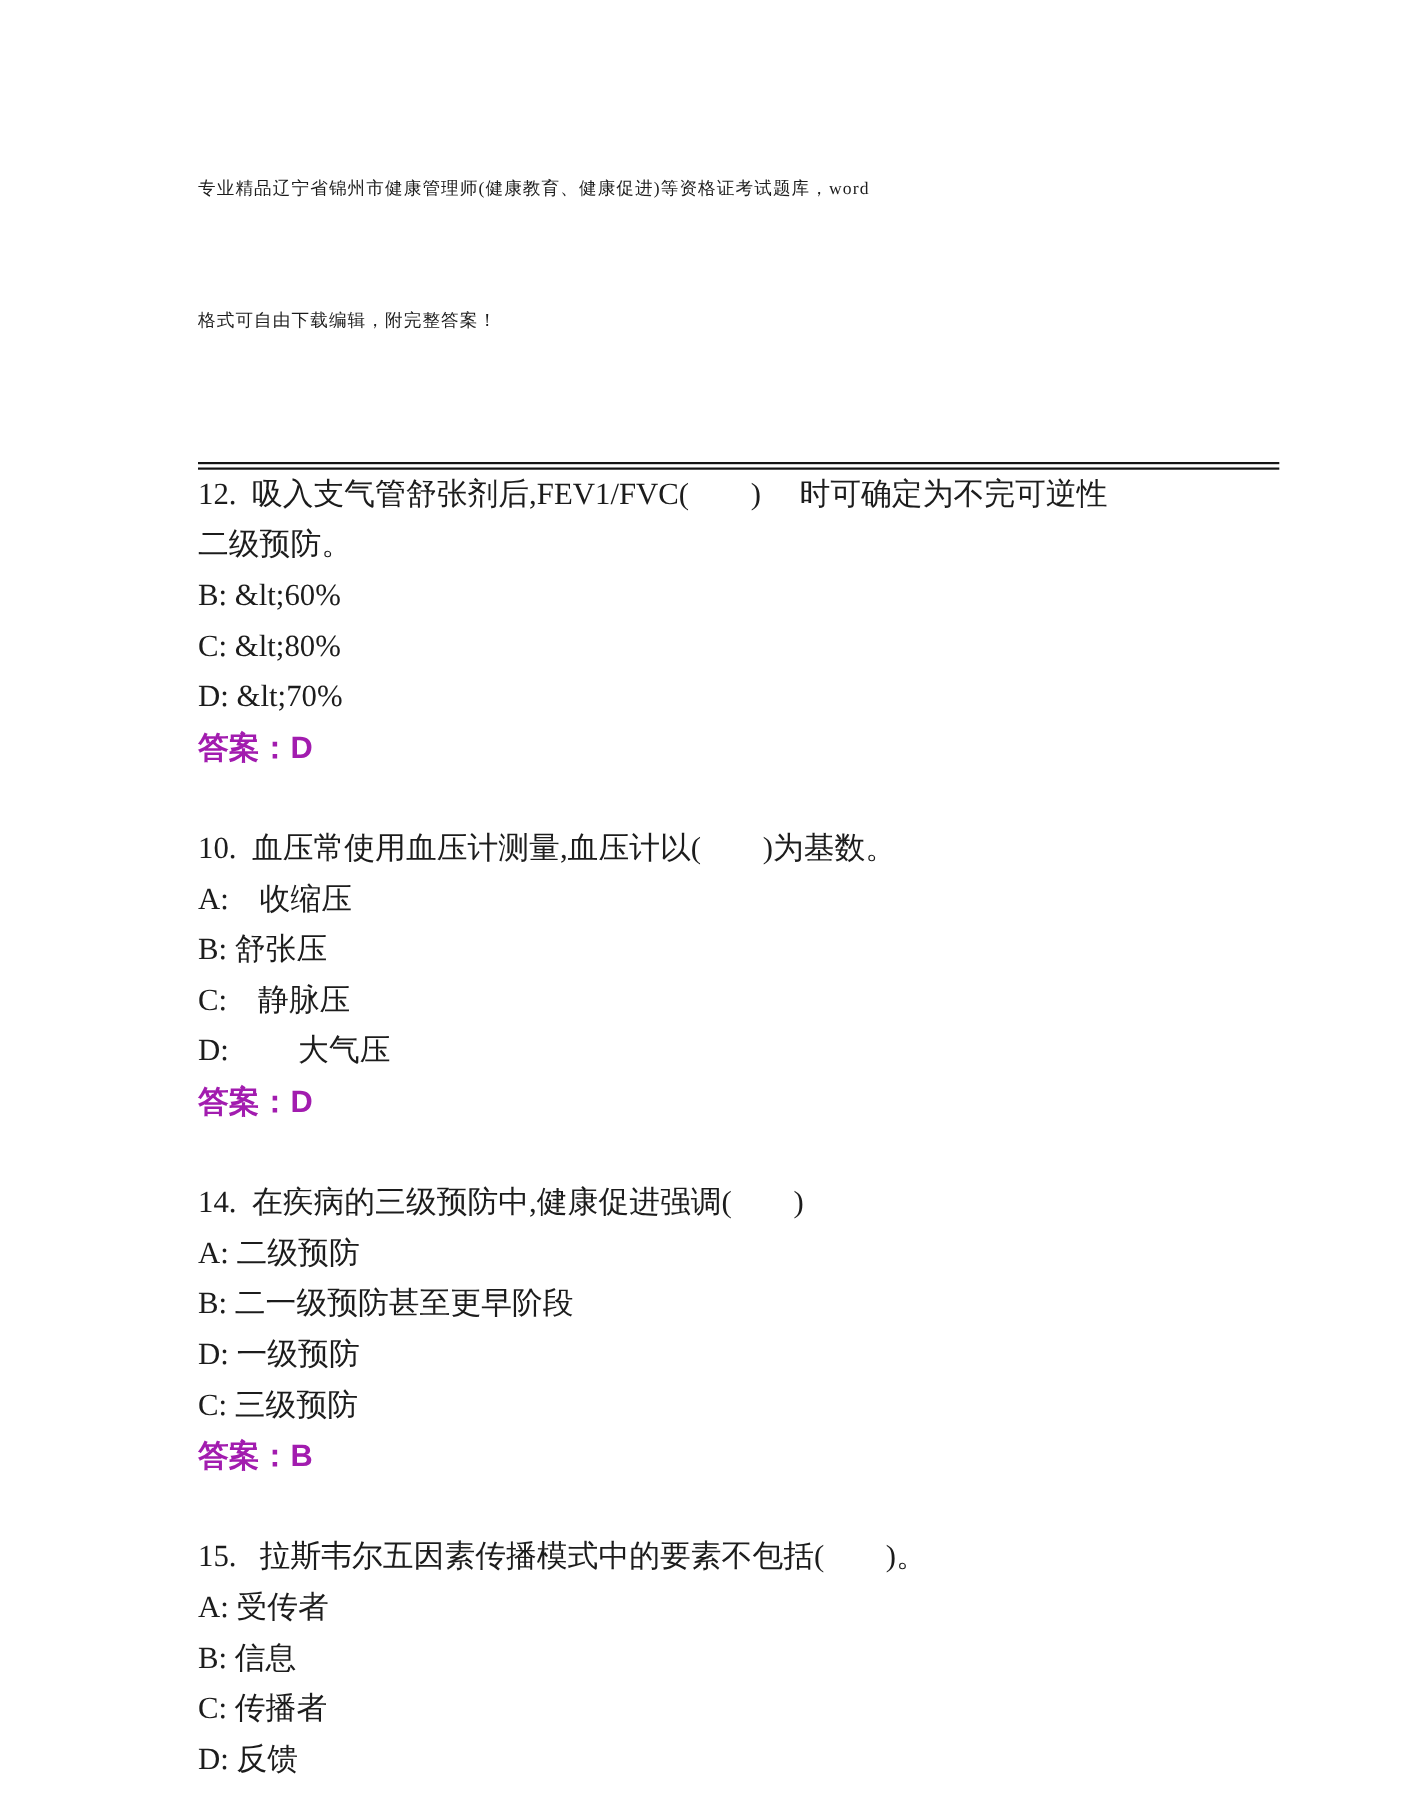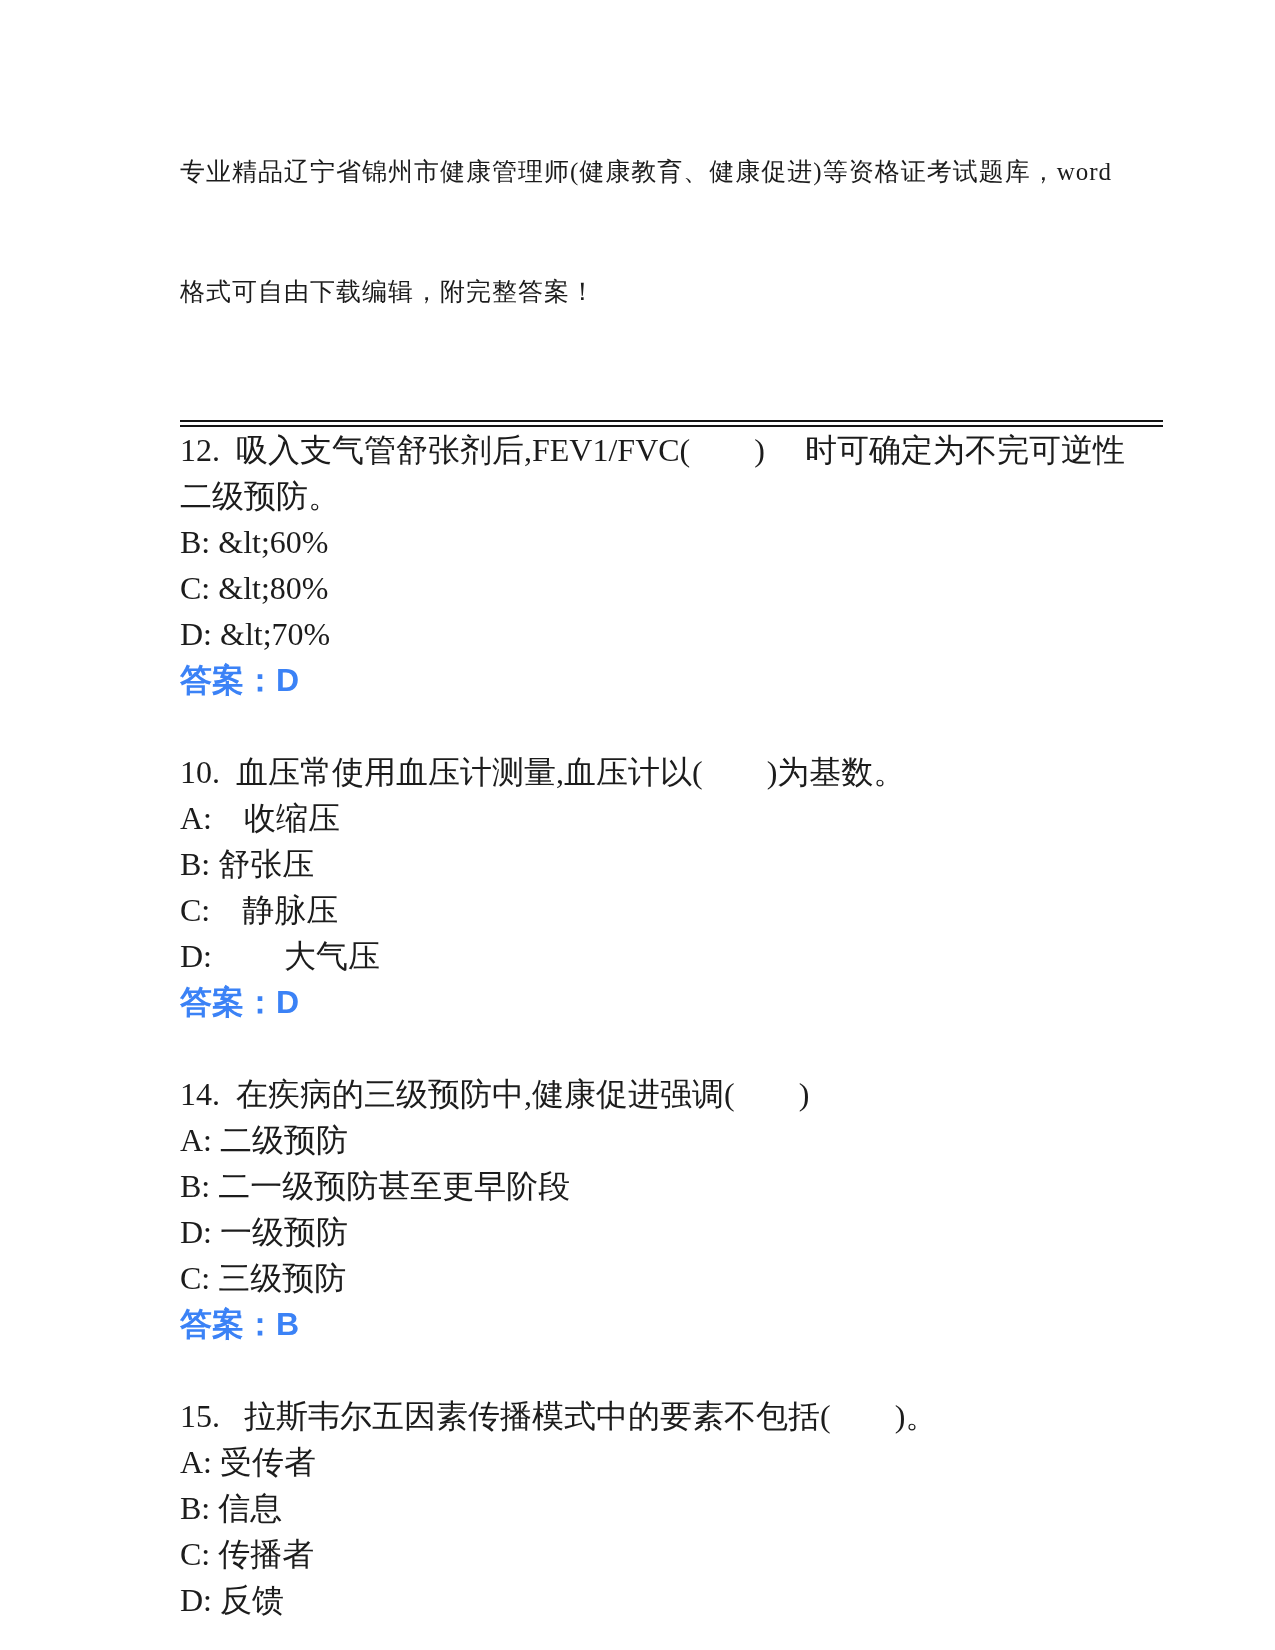--- a/index.html
+++ b/index.html
@@ -12,44 +12,44 @@
     width: 1275px;
     height: 1650px;
     font-family: "Liberation Serif", "DejaVu Serif", serif;
     color: #1c1c1c;
     overflow: hidden;
   }
   .content {
     padding: 72px 112px 0 180px; 
   }
   .doc-header {
-    font-size: 25px;
+    font-size: 16px;
     line-height: 40px;
     letter-spacing: 1px;
     white-space: pre-wrap;
   }
   .header-rule {
     margin-top: 28px;
     height: 3px;               
     border-top: 2px solid #151515;
     border-bottom: 2px solid #151515;
     width: 100%;
   }
   .question {
     margin: 0 0 46px 0;
   }
   .question p {
     margin: 0;
-    font-size: 32px;
+    font-size: 28px;
     line-height: 46px;
     white-space: pre-wrap;
   }
   .q-answer {
     font-weight: 700;
-    color: #3b82f6;
+    color: #a21caf;
     font-family: "Liberation Sans", "DejaVu Sans", sans-serif;
   }
 </style>
 </head>
 <body>
 
 <div class="content">
 
   <div class="doc-header">
     <div>专业精品辽宁省锦州市健康管理师(健康教育、健康促进)等资格证考试题库，word</div>

